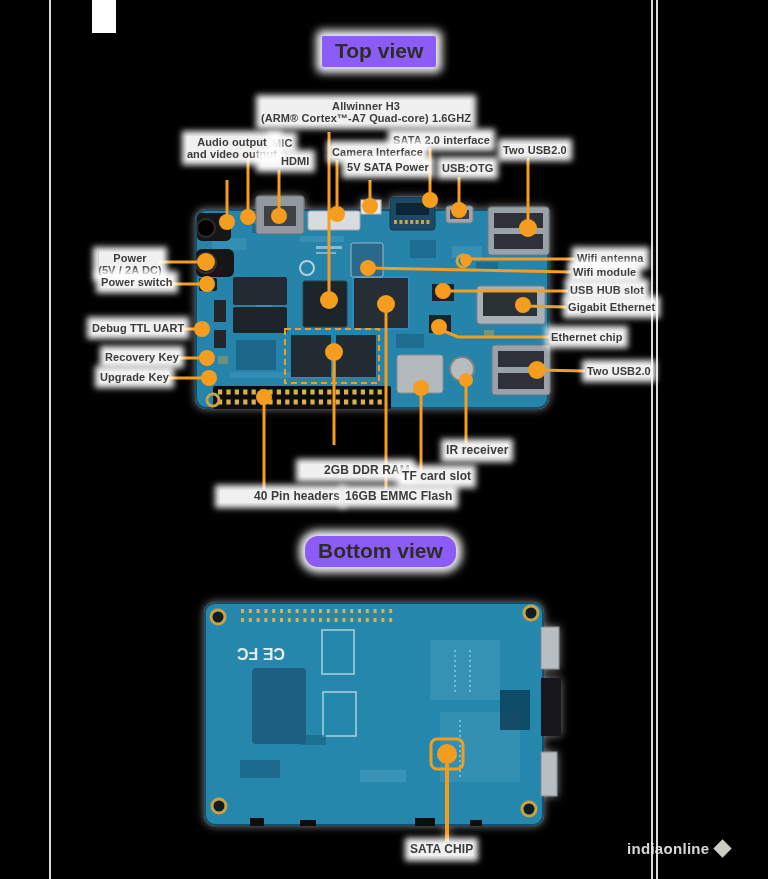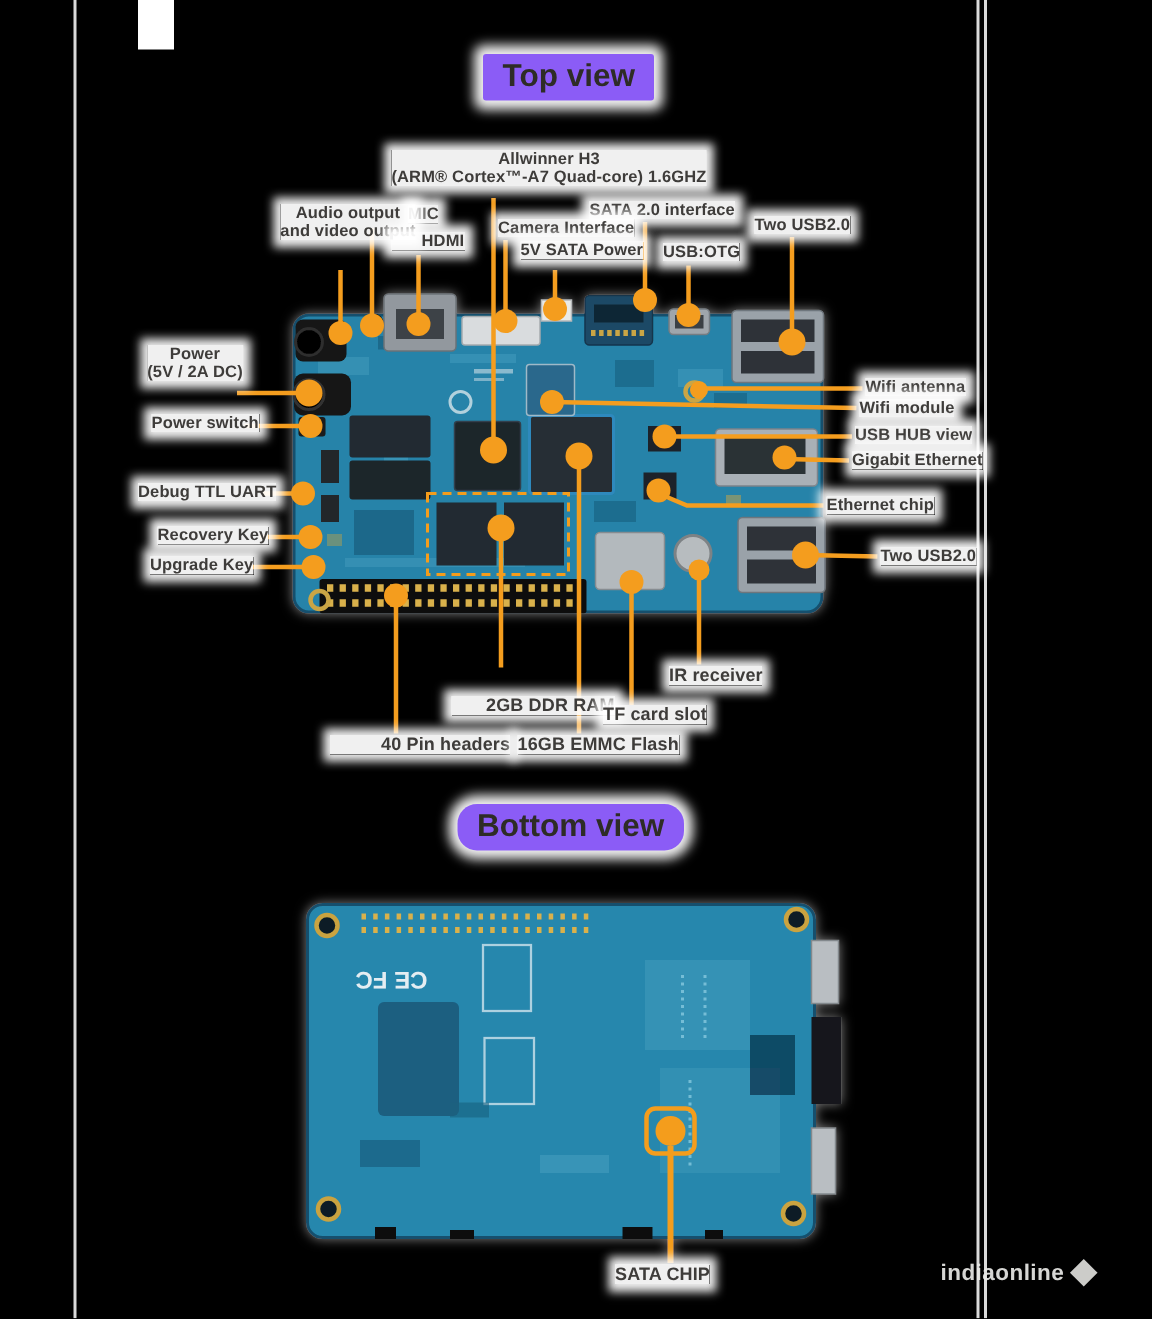--- a/index.html
+++ b/index.html
@@ -255,32 +255,32 @@
   <div class="lbl" style="left:332px; top:146px;">Camera Interface</div>
   <div class="lbl" style="left:236px; top:137px;margin-left:36px;">MIC</div>
   <div class="lbl cblock" style="left:196px; top:136px;margin-left:36px;">
     <div>Audio output</div>
     <div>and video output</div>
   </div>
   <div class="lbl" style="left:261px; top:155px;padding-left:20px;">HDMI</div>
   <div class="lbl" style="left:347px; top:161px;">5V SATA Power</div>
   <div class="lbl" style="left:442px; top:162px;">USB:OTG</div>
 
-  <div class="lbl cblock" style="left:130px; top:230px;">
+  <div class="lbl cblock" style="left:130px; top:252px;">
     <div>Power</div>
     <div>(5V / 2A DC)</div>
   </div>
   <div class="lbl" style="left:101px; top:276px;">Power switch</div>
   <div class="lbl" style="left:92px;  top:322px;">Debug TTL UART</div>
   <div class="lbl" style="left:105px; top:351px;">Recovery Key</div>
   <div class="lbl" style="left:100px; top:371px;">Upgrade Key</div>
 
   <div class="lbl" style="left:577px; top:252px;">Wifi antenna</div>
   <div class="lbl" style="left:573px; top:266px;">Wifi module</div>
-  <div class="lbl" style="left:570px; top:284px;">USB HUB view</div>
+  <div class="lbl" style="left:570px; top:284px;">USB HUB slot</div>
   <div class="lbl" style="left:568px; top:301px;">Gigabit Ethernet</div>
   <div class="lbl" style="left:551px; top:331px;">Ethernet chip</div>
   <div class="lbl" style="left:587px; top:365px;">Two USB2.0</div>
 
   <div class="lbl lg" style="left:301px; top:464px;padding-left:23px;">2GB DDR RAM</div>
   <div class="lbl lg" style="left:446px; top:444px;">IR receiver</div>
   <div class="lbl lg" style="left:402px; top:470px;">TF card slot</div>
   <div class="lbl lg" style="left:220px; top:490px;padding-left:34px;">40 Pin headers</div>
   <div class="lbl lg" style="left:345px; top:490px;">16GB EMMC Flash</div>
 

